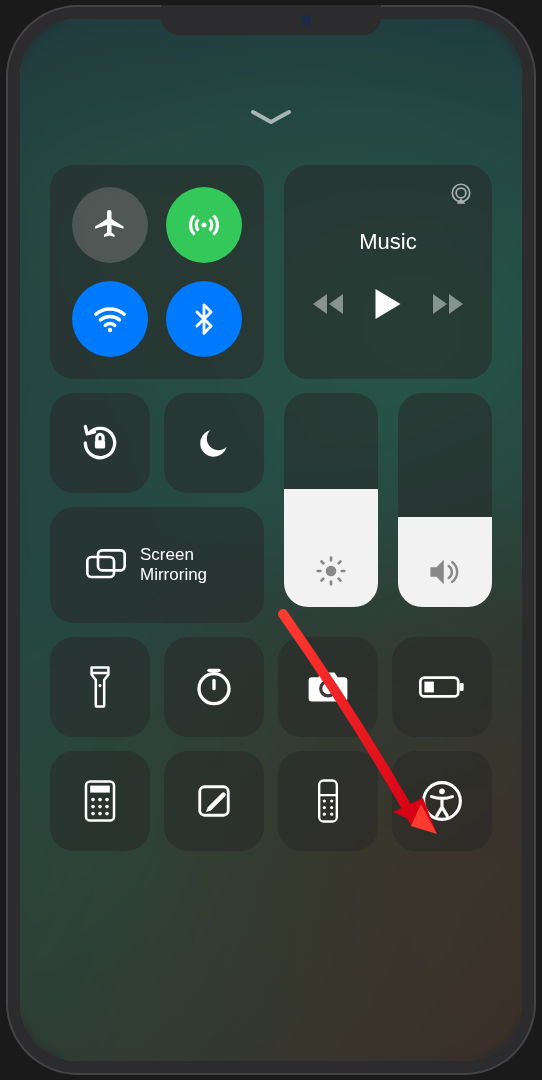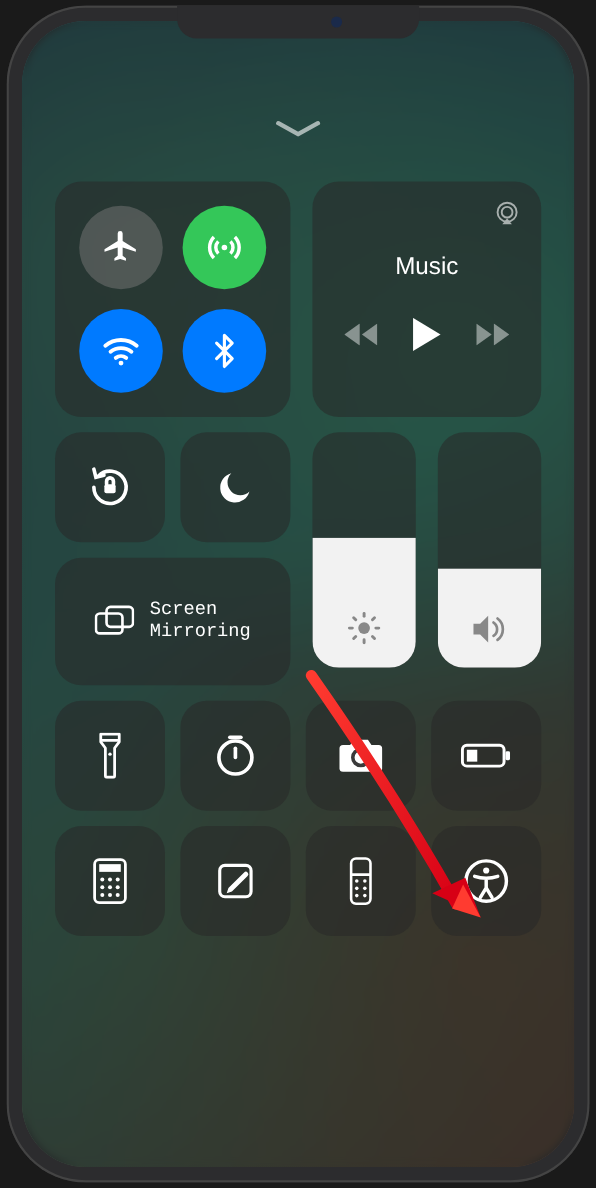--- a/index.html
+++ b/index.html
@@ -118,21 +118,20 @@
   }
   .brightness-fill { height: 55%; }
   .volume-fill     { height: 42%; }
   .slider-icon { position: absolute; bottom: 20px; left: 50%; transform: translateX(-50%); }
   .col-left { display: flex; flex-direction: column; gap: 14px; width: 214px; }
   .screen-mirror {
     width: 214px; height: 116px;
     display: flex; align-items: center;
     padding: 0 36px; gap: 14px;
     color: #fff;
-    font-family: Liberation Mono, monospace;
   }
   .screen-mirror .label { font-size: 17px; line-height: 1.15; }
   .grid4 {
     display: grid;
     grid-template-columns: repeat(4, 100px);
     gap: 14px;
   }
   
   .arrow-svg {
     position: absolute;

